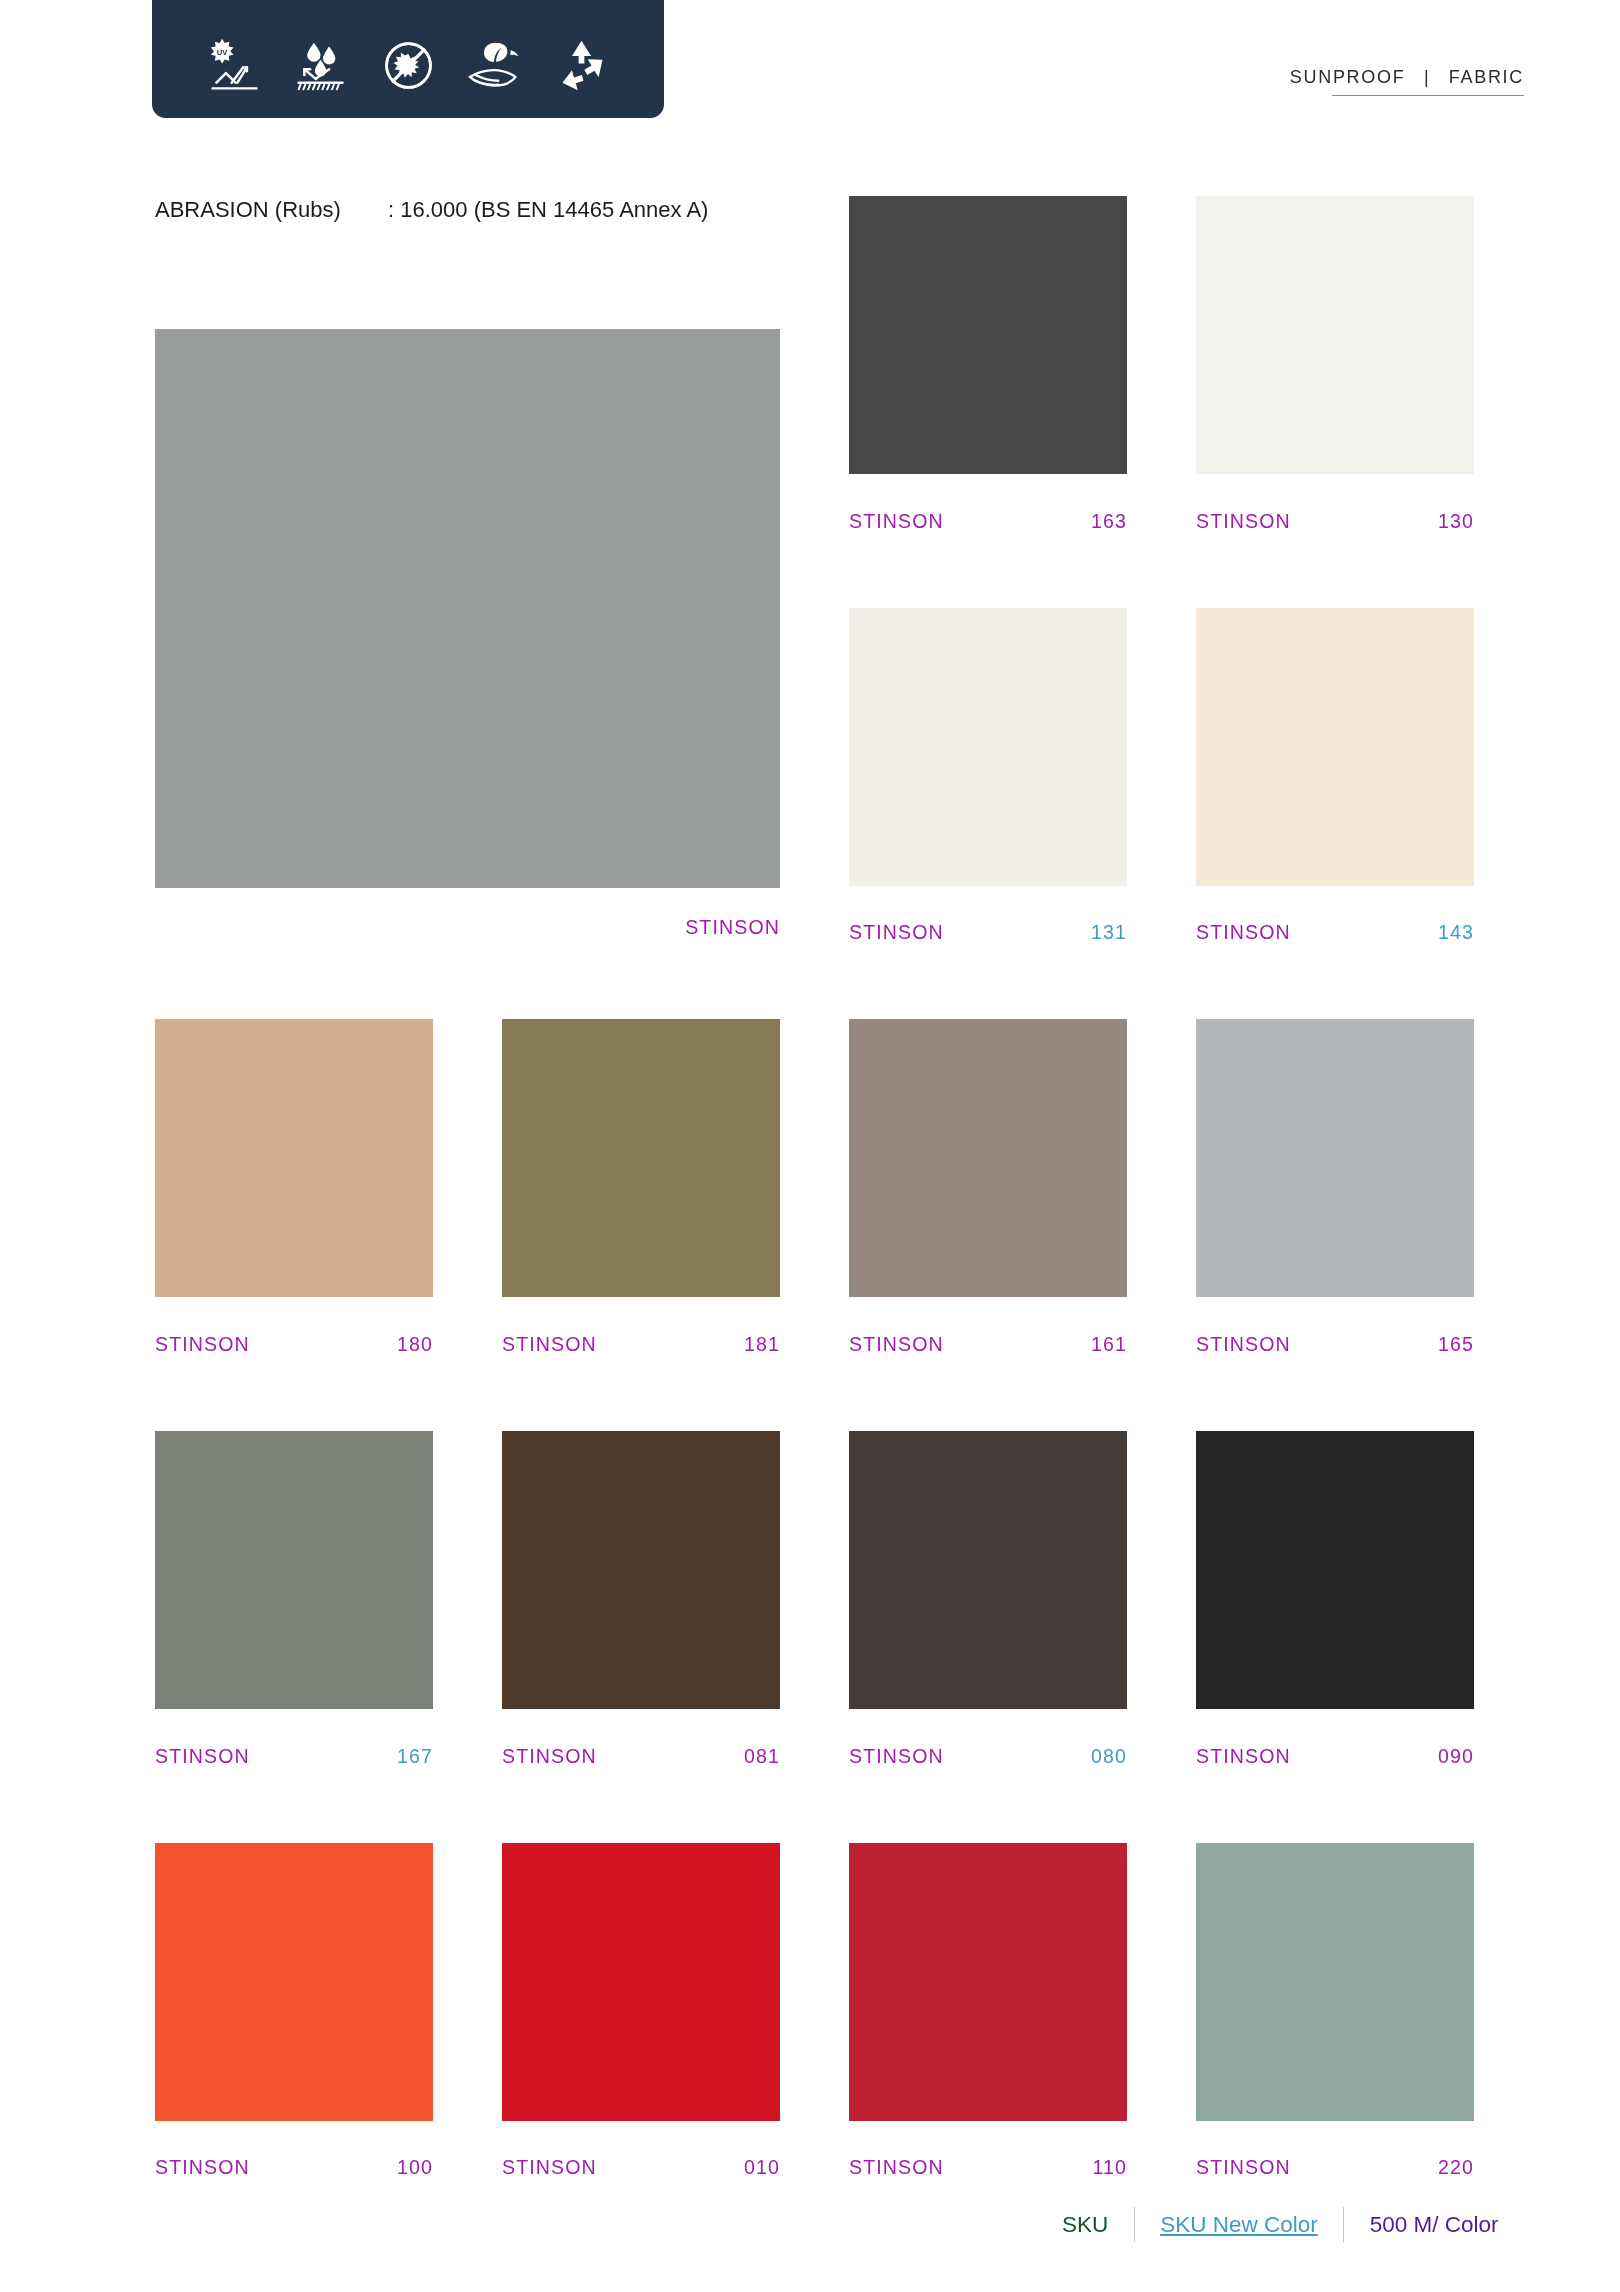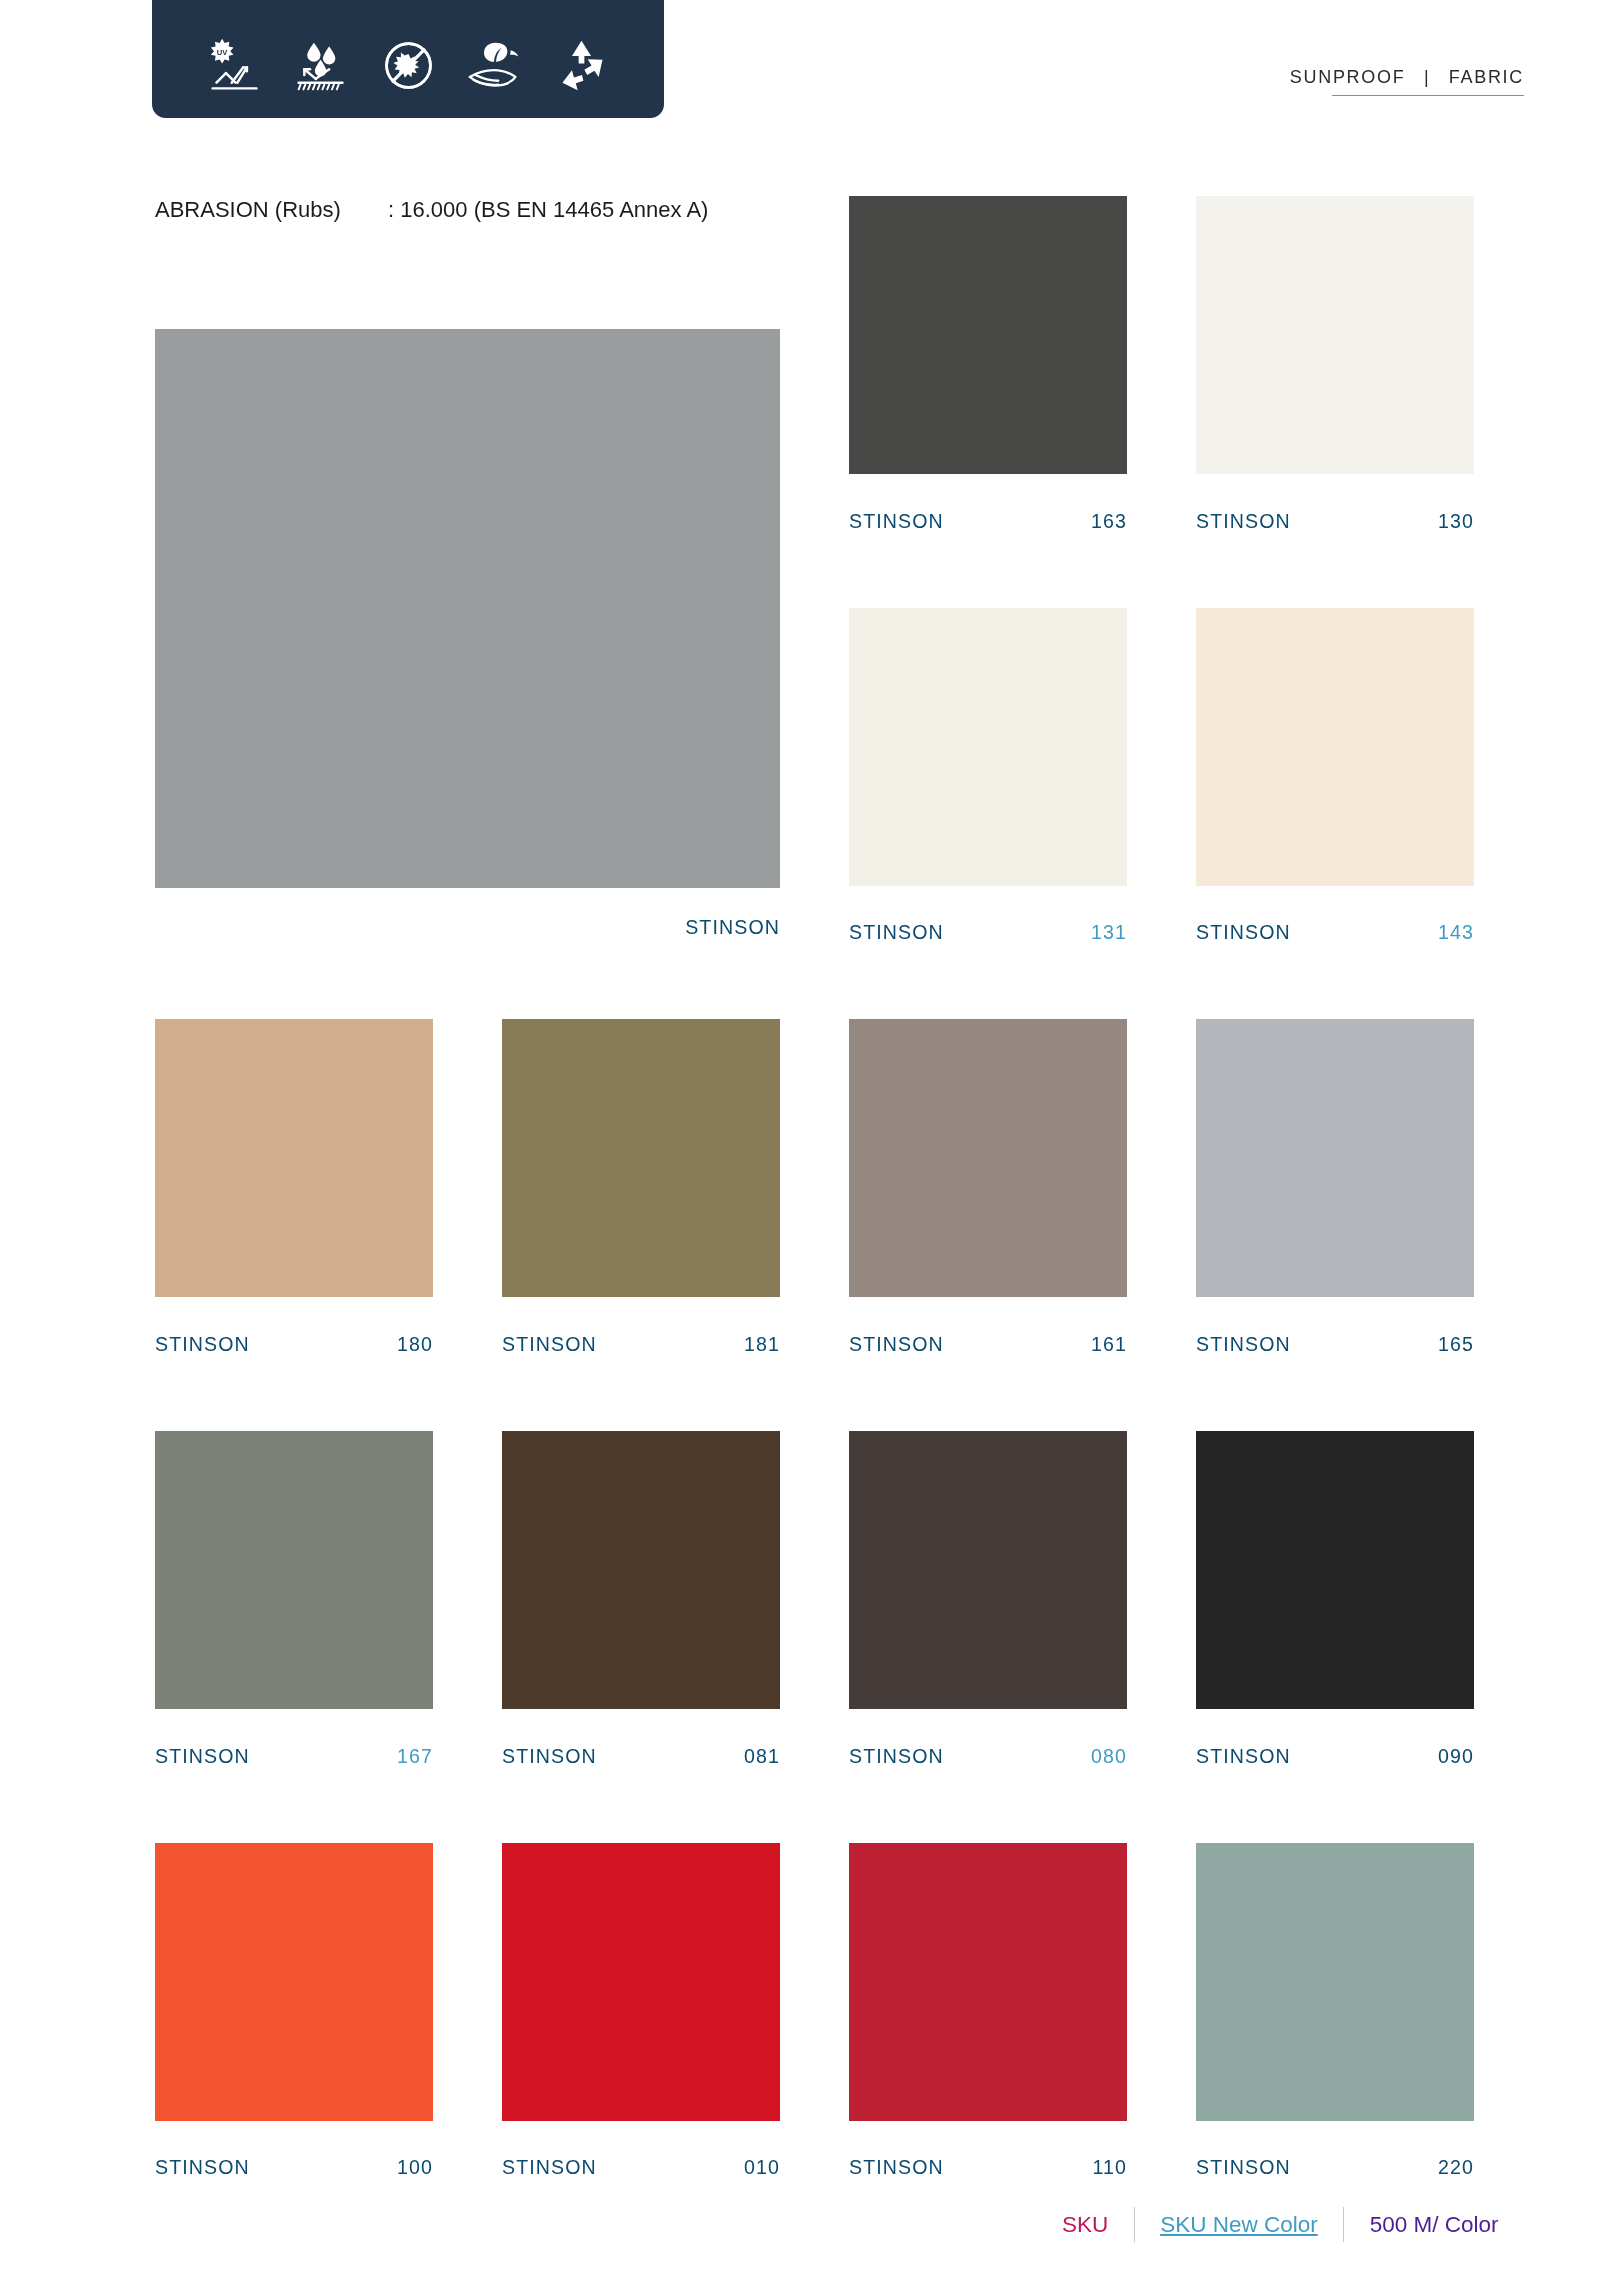--- a/index.html
+++ b/index.html
@@ -71,21 +71,21 @@
 
   
   .swatch {
     position: absolute;
     background-size: 5.9px 5.9px, 5.9px 5.9px, 100% 100%;
   }
   .cap {
     position: absolute;
     font-size: 19.6px;
     letter-spacing: 1.1px;
-    color: #0c4a6e;
+    color: #a21caf;
     white-space: nowrap;
   }
   .cap-name { position: absolute; left: 0; }
   .cap-num  { position: absolute; right: 0; }
   .cap-new  { color: #3f9bc4; }
 
   .capwrap { position: absolute; height: 23.5px; }
 
   
   .big-swatch {
@@ -101,21 +101,21 @@
     position: absolute;
     right: 96px;
     bottom: 51px;
     display: flex;
     align-items: center;
     gap: 0;
     font-size: 22.5px;
   }
   .legend-item { padding: 0 25.5px; white-space: nowrap; }
   .legend-sep { width: 1px; height: 35px; background: #c9c9c9; }
-  .lg-sku { color: #be185d; }
+  .lg-sku { color: #14532d; }
   .lg-new { color: #3f9bc4; text-decoration: underline; }
   .lg-qty { color: #4c1d95; }
 </style>
 </head>
 <body>
 
 <div class="icon-panel">
 
   <span class="feat-icon">
     <svg viewBox="0 0 64 64" fill="none" stroke="#ffffff" stroke-width="2.6" stroke-linecap="round" stroke-linejoin="round">

